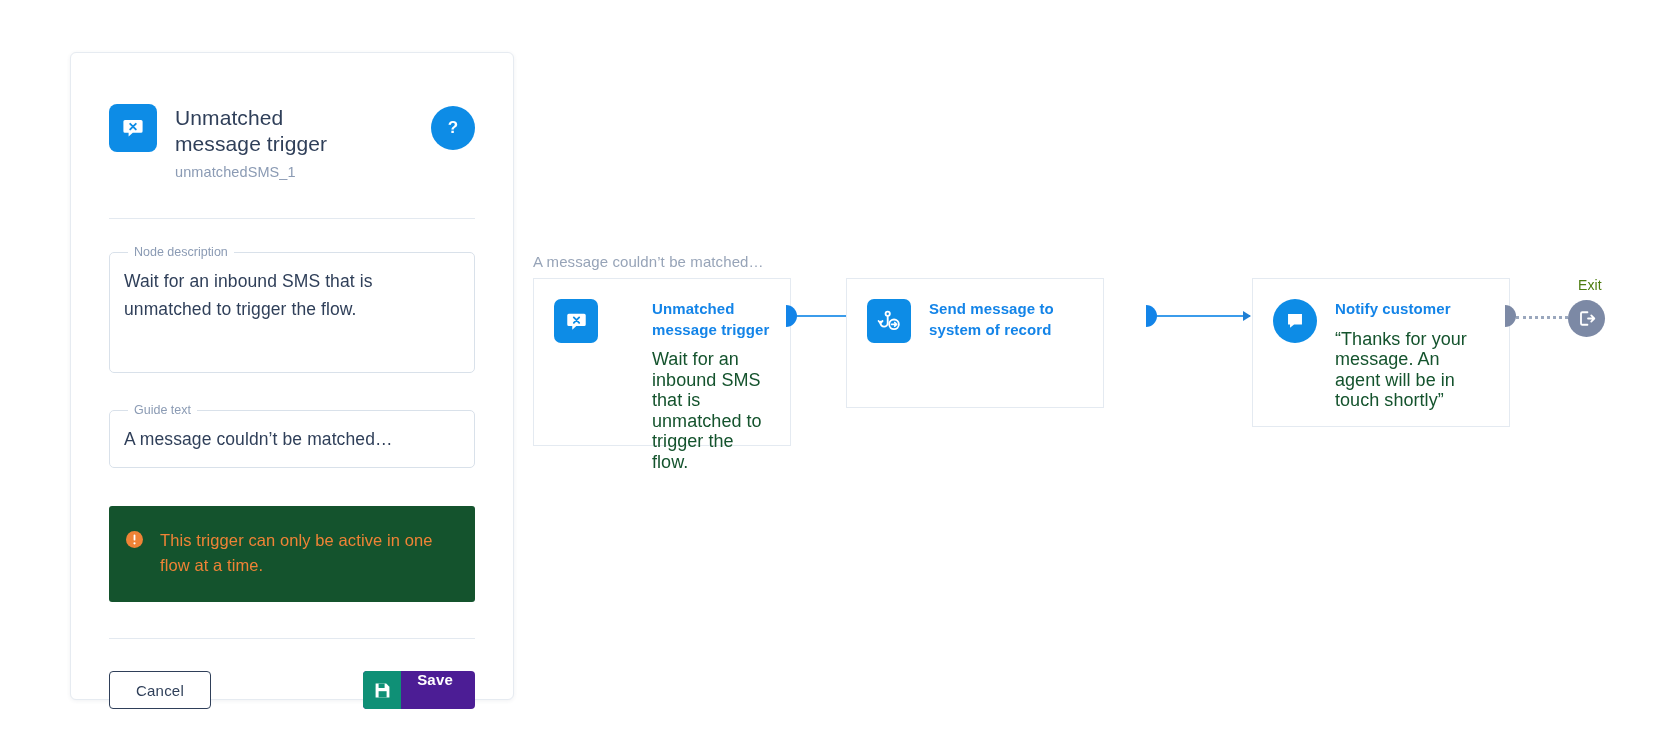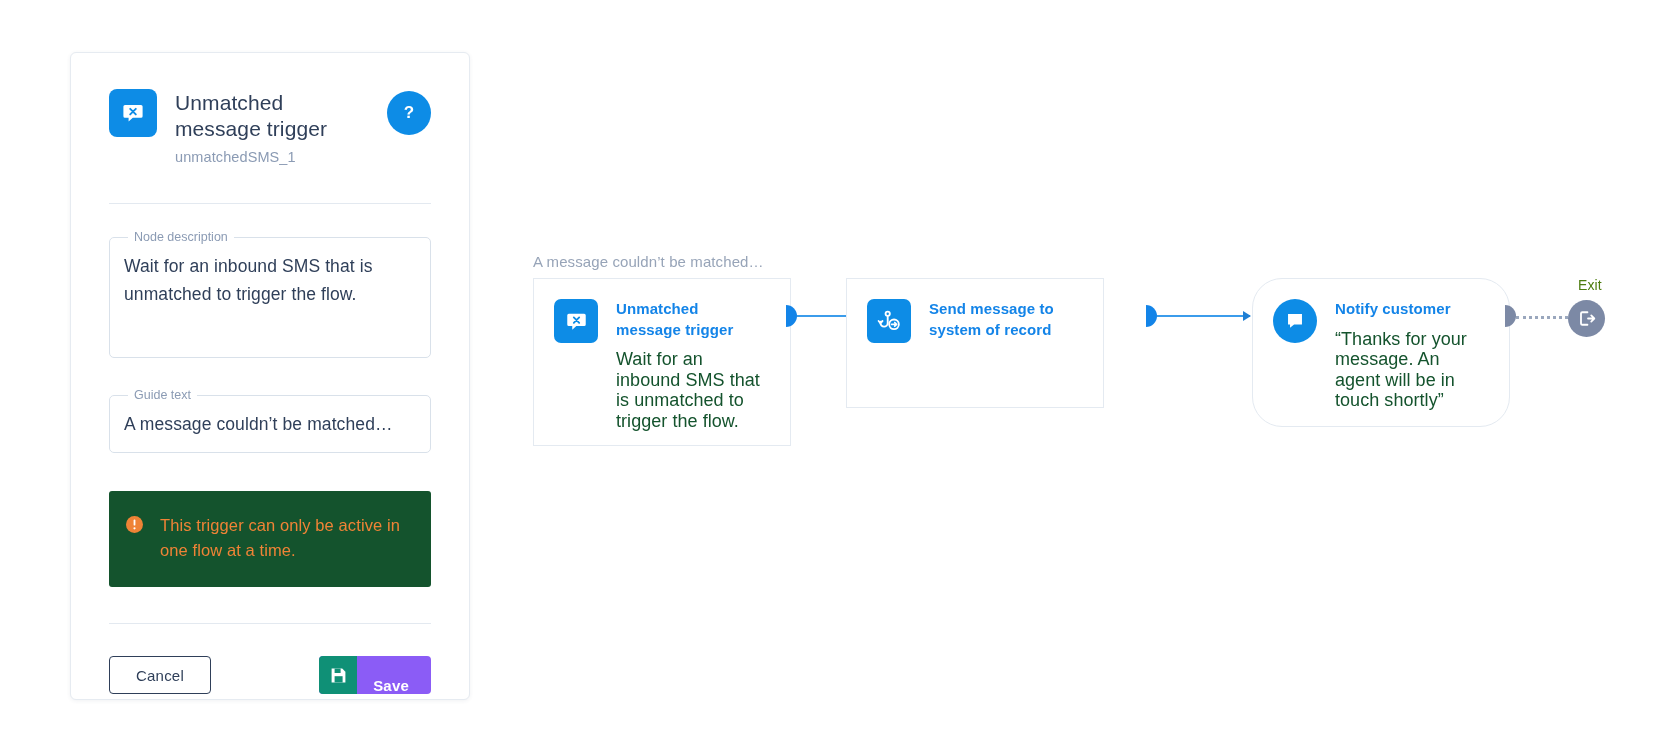--- a/index.html
+++ b/index.html
@@ -7,26 +7,26 @@
     width: 1674px; height: 746px;
     background: #ffffff;
     font-family: "Liberation Sans", sans-serif;
     overflow: hidden;
   }
   .stage { position: relative; width: 1674px; height: 746px; }
 
   
   .panel {
     position: absolute; left: 70px; top: 52px;
-    width: 400px; height: 648px;
+    width: 444px; height: 648px;
     background: #ffffff;
     border: 1px solid #e6ebf1;
     border-radius: 6px;
     box-shadow: 0 1px 4px rgba(40,60,90,0.07);
-    padding: 0 38px;
+    padding: 15px 38px;
   }
   .panel-header { display: flex; align-items: flex-start; padding-top: 36px; }
   .node-badge {
     width: 48px; height: 48px; border-radius: 8px;
     background: #0d8ce6; flex: 0 0 48px;
     display: flex; align-items: center; justify-content: center;
   }
   .header-text { margin-left: 18px; flex: 1 1 auto; padding-top: 1px; }
   .header-title {
     font-size: 21px; line-height: 26px; color: #2f3f59;
@@ -75,22 +75,22 @@
   .panel-divider { height: 1px; background: #e3e9f0; margin-top: 36px; }
 
   .footer { display: flex; align-items: center; margin-top: 32px; }
   .btn-cancel {
     width: 102px; height: 38px; border: 1px solid #2f3f59; border-radius: 4px;
     background: #fff; color: #2f3f59; font-size: 15px; font-weight: 400;
     font-family: inherit; cursor: pointer; letter-spacing: .2px;
   }
   .btn-save {
     margin-left: auto; height: 38px; border: none; border-radius: 4px;
-    display: flex; align-items: flex-end; overflow: hidden; cursor: pointer;
-    background: #8b5cf6; padding: 0;
+    display: flex; align-items: flex-start; overflow: hidden; cursor: pointer;
+    background: #4c1d95; padding: 0;
   }
   .btn-save .ic {
     width: 38px; height: 38px; background: #0f9076;
     display: flex; align-items: center; justify-content: center;
   }
   .btn-save .lbl {
     padding: 0 22px 0 16px; color: #fff; font-size: 15px; font-weight: 600;
     letter-spacing: .2px;
   }
 
@@ -111,23 +111,23 @@
         display: flex; align-items: center; justify-content: center; }
   .fbody { margin-left: 18px; }
   .ftitle {
     font-size: 15px; font-weight: 700; color: #1384e8;
     line-height: 20.5px; letter-spacing: .1px;
   }
   .fdesc {
     margin-top: 9px; font-size: 18px; color: #14532d;
     line-height: 20.5px; letter-spacing: .05px;
   }
-  .node1 { left: 533px; top: 278px; width: 258px; height: 168px; }
+  .node1 { left: 533px; top: 278px; width: 258px; height: 168px; gap: 36px; }
   .node2 { left: 846px; top: 278px; width: 258px; height: 130px; }
-  .node3 { left: 1252px; top: 278px; width: 258px; height: 149px; border-radius: 30px; }
+  .node3 { left: 1252px; top: 278px; width: 258px; height: 149px; }
 
   .port {
     position: absolute; width: 11px; height: 22px; background: #1384e8;
     border-radius: 0 12px 12px 0;
   }
   .port.gray { background: #7c89a5; }
   .conn { position: absolute; height: 2px; background: #3b9ceb; }
   .conn::after {
     content: ""; position: absolute; right: -1px; top: -4px;
     border-left: 8px solid #1f7fd4;

